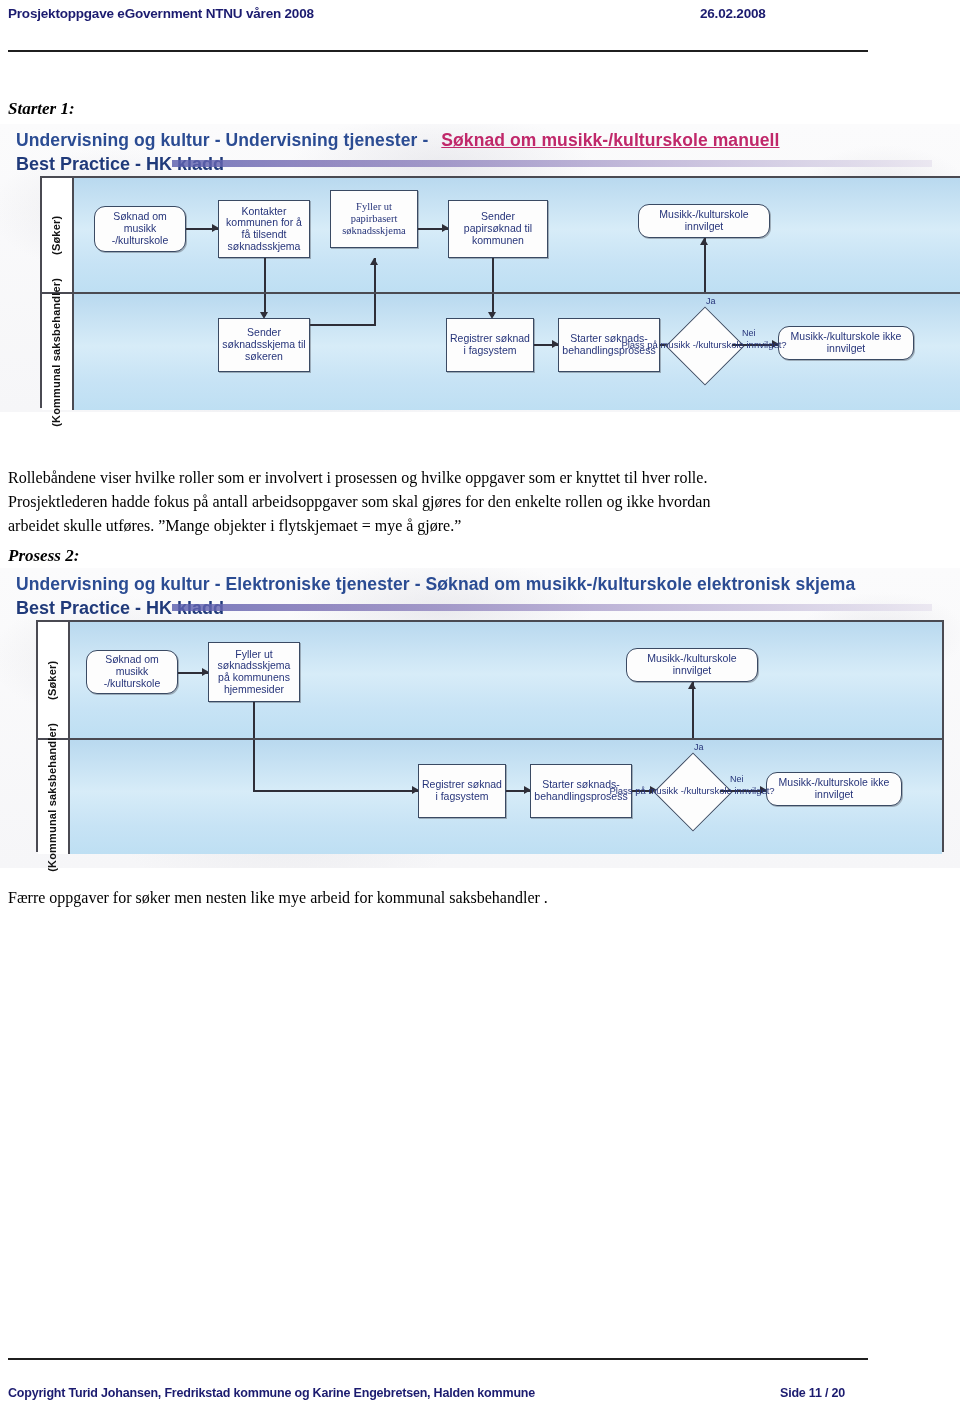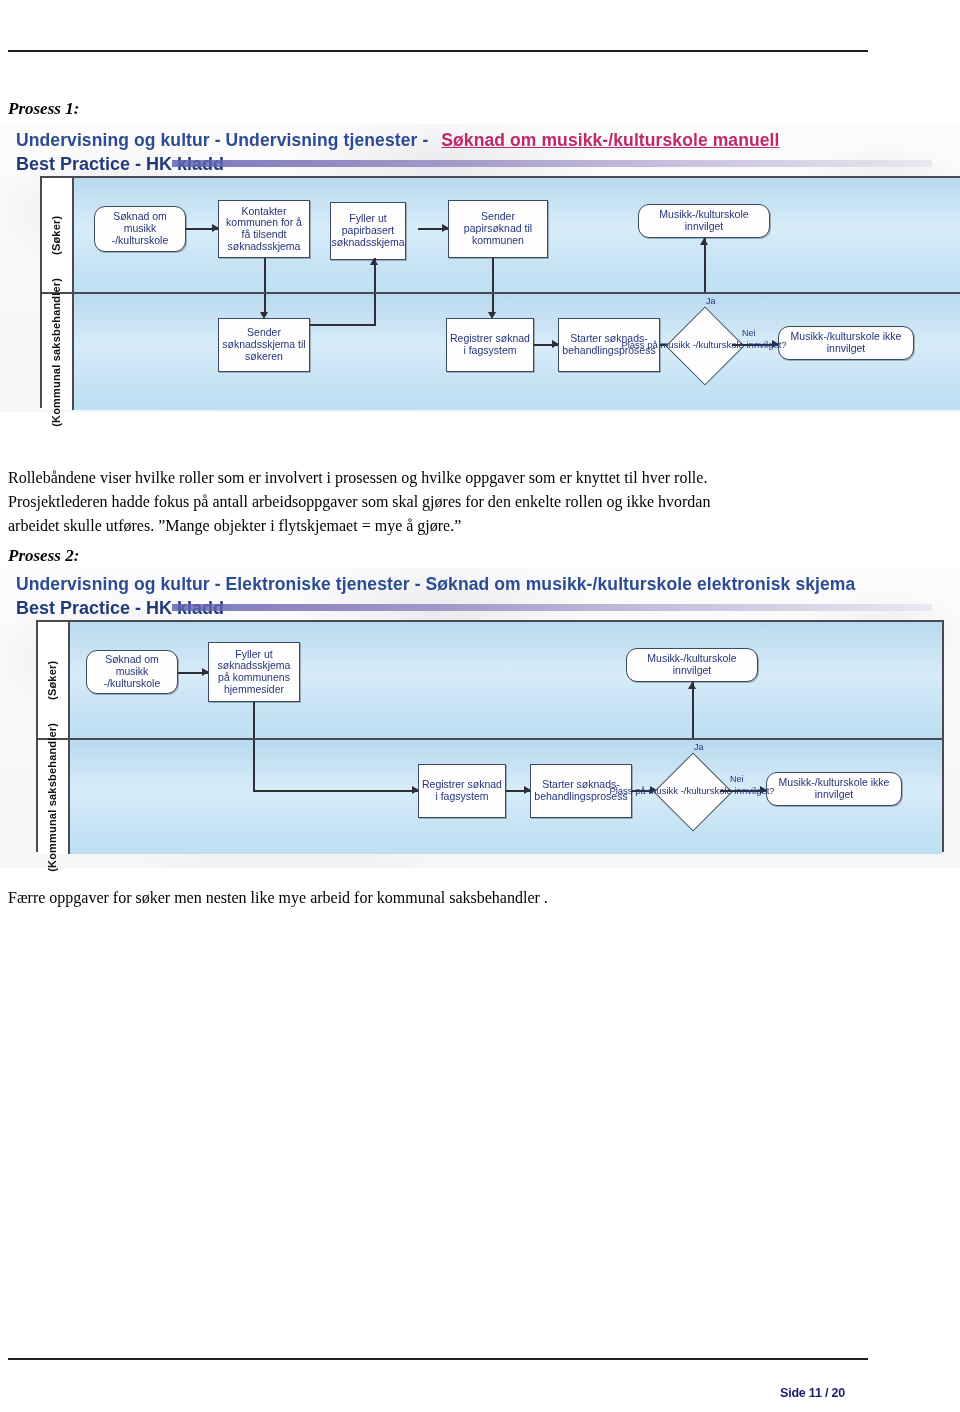--- a/index.html
+++ b/index.html
@@ -157,44 +157,48 @@
     font-size:12.5px;font-weight:bold;color:#1b1b6f;
   }
   .pg-footer .fleft{position:absolute;left:8px;top:0;letter-spacing:-0.2px;}
   .pg-footer .fright{position:absolute;left:780px;top:0;letter-spacing:-0.2px;}
 </style>
 </head>
 <body>
 
 <div class="page">
 
+  <div class="pg-header">
+    <div class="left">Prosjektoppgave eGovernment NTNU våren 2008</div>
+    <div class="right">26.02.2008</div>
+  </div>
   <div class="rule-top"></div>
 
-  <div class="prosess-label" style="left:8px;top:99px;">Prosess 1:</div>
+  <div class="prosess-label" style="left:8px;top:99px;">Starter 1:</div>
 
   <div class="diagram" style="top:124px;height:288px;">
 
     <div class="diag-title"><span>Undervisning og kultur - Undervisning tjenester - </span><span class="accent">Søknad om musikk-/kulturskole manuell</span></div>
     <div class="diag-sub">Best Practice - HK kladd</div>
     <div class="sub-bar" style="left:172px;width:760px;"></div>
 
     <div class="lanes" style="left:24px;top:52px;width:924px;height:232px;">
 
       <div class="lane" style="top:0;height:114px;">
         <div class="lane-head" style="width:32px;">
           <span>(Søker)</span>
         </div>
 
         <div class="node round" style="left:52px;top:28px;width:92px;height:46px;">Søknad om musikk -/kulturskole</div>
         <div class="ln h" style="left:144px;top:50px;width:32px;"></div>
         <div class="arw right" style="left:170px;top:46px;"></div>
 
         <div class="node" style="left:176px;top:22px;width:92px;height:58px;">Kontakter kommunen for å få tilsendt søknadsskjema</div>
 
-        <div class="node" style="left:288px;top:24px;width:76px;height:58px;">Fyller ut papirbasert søknadsskjema</div>
+        <div class="node" style="left:288px;top:12px;width:88px;height:58px;font-family:Liberation Serif, serif;">Fyller ut papirbasert søknadsskjema</div>
         <div class="ln h" style="left:376px;top:50px;width:30px;"></div>
         <div class="arw right" style="left:400px;top:46px;"></div>
 
         <div class="node" style="left:406px;top:22px;width:100px;height:58px;">Sender papirsøknad til kommunen</div>
 
         <div class="node round" style="left:596px;top:26px;width:132px;height:34px;">Musikk-/kulturskole innvilget</div>
 
         <div class="ln v" style="left:222px;top:80px;height:34px;"></div>
         <div class="ln v" style="left:332px;top:80px;height:34px;"></div>
         <div class="arw up" style="left:327.5px;top:80px;"></div>
@@ -307,16 +311,17 @@
       </div>
     </div>
   </div>
 
   <div class="para" style="left:8px;top:886px;">
     <div>Færre oppgaver for søker men nesten like mye arbeid for kommunal saksbehandler .</div>
   </div>
 
   <div class="rule-bot"></div>
   <div class="pg-footer">
+    <div class="fleft">Copyright Turid Johansen, Fredrikstad kommune og Karine Engebretsen, Halden kommune</div>
     <div class="fright">Side 11 / 20</div>
   </div>
 
 </div>
 
 </body></html>

